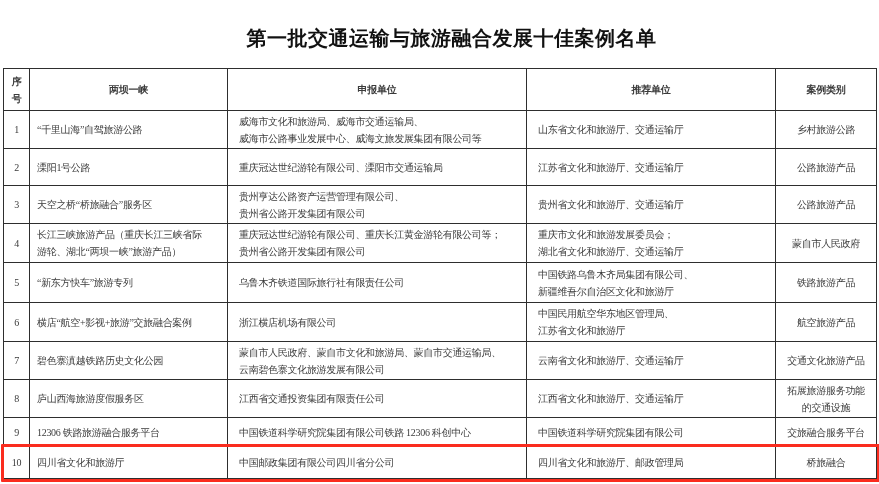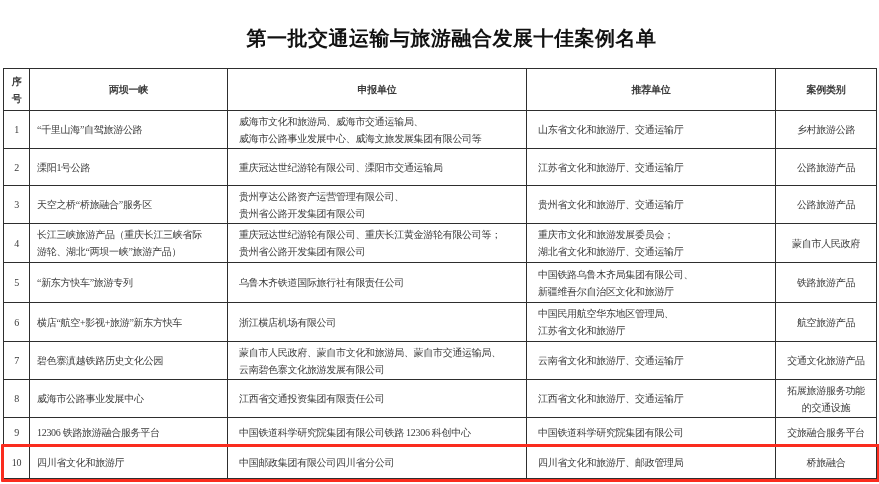--- a/index.html
+++ b/index.html
@@ -97,37 +97,37 @@
       <tr style="height: 40px;">
         <td class="c">5</td>
         <td class="name">“新东方快车”旅游专列</td>
         <td>乌鲁木齐铁道国际旅行社有限责任公司</td>
         <td>中国铁路乌鲁木齐局集团有限公司、
 新疆维吾尔自治区文化和旅游厅</td>
         <td class="c">铁路旅游产品</td>
       </tr>
       <tr style="height: 39px;">
         <td class="c">6</td>
-        <td class="name">横店“航空+影视+旅游”新东方快车</td>
+        <td class="name">横店“航空+影视+旅游”交旅融合案例</td>
         <td>浙江横店机场有限公司</td>
         <td>中国民用航空华东地区管理局、
 江苏省文化和旅游厅</td>
         <td class="c">航空旅游产品</td>
       </tr>
       <tr style="height: 38px;">
         <td class="c">7</td>
         <td class="name">碧色寨滇越铁路历史文化公园</td>
         <td>蒙自市人民政府、蒙自市文化和旅游局、蒙自市交通运输局、
 云南碧色寨文化旅游发展有限公司</td>
         <td>云南省文化和旅游厅、交通运输厅</td>
         <td class="c">交通文化旅游产品</td>
       </tr>
       <tr style="height: 38px;">
         <td class="c">8</td>
-        <td class="name">威海市公路事业发展中心</td>
+        <td class="name">庐山西海旅游度假服务区</td>
         <td>江西省交通投资集团有限责任公司</td>
         <td>江西省文化和旅游厅、交通运输厅</td>
         <td class="c">拓展旅游服务功能
 的交通设施</td>
       </tr>
       <tr style="height: 29px;">
         <td class="c">9</td>
         <td class="name">12306 铁路旅游融合服务平台</td>
         <td>中国铁道科学研究院集团有限公司铁路 12306 科创中心</td>
         <td>中国铁道科学研究院集团有限公司</td>

